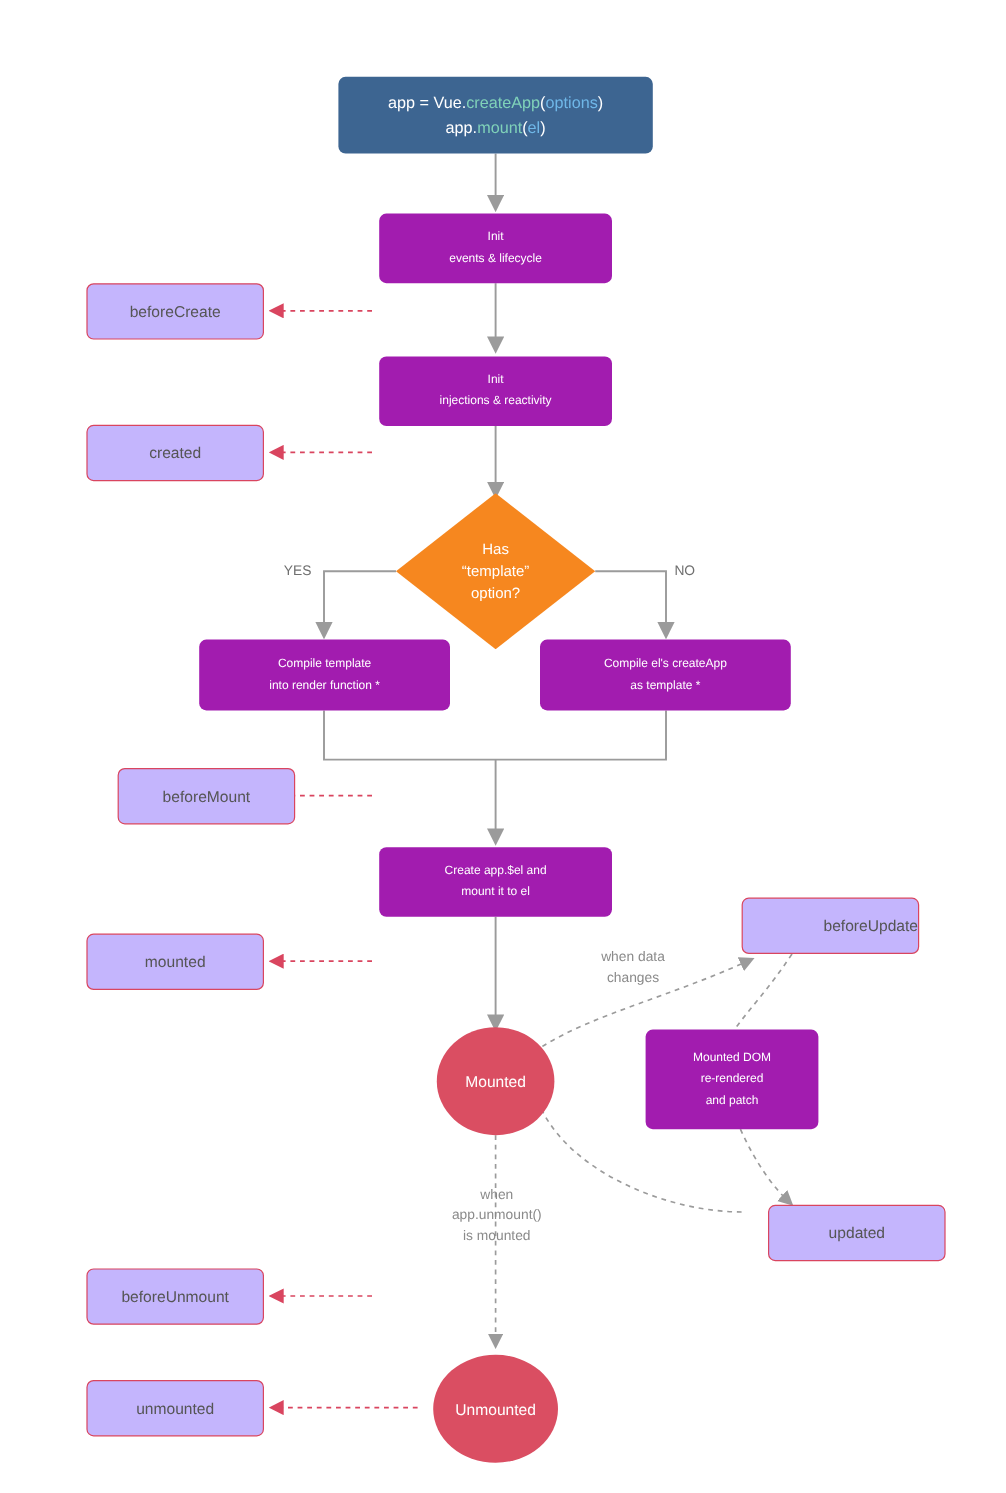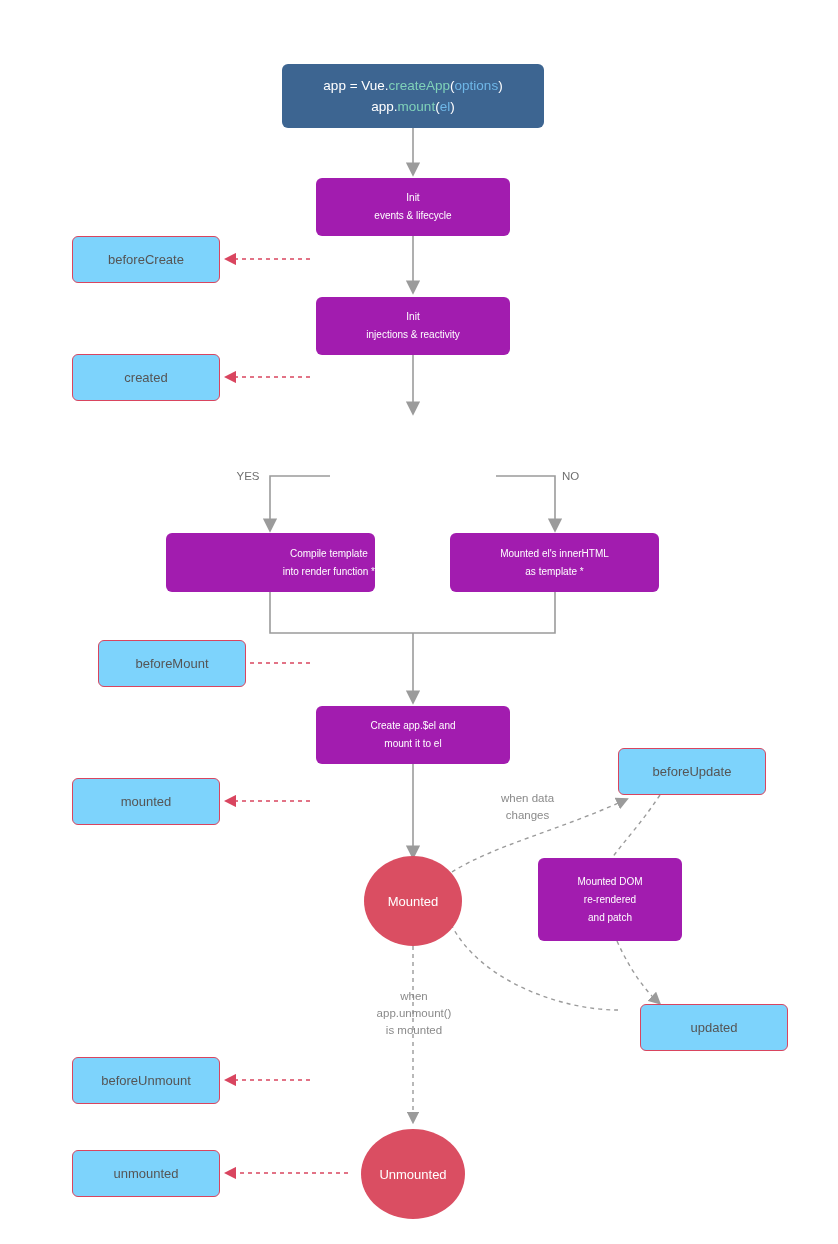--- a/index.html
+++ b/index.html
@@ -25,21 +25,21 @@
   .diamond-wrap{position:absolute;}
   .diamond-shape{position:absolute;left:0;top:0;width:100%;height:100%;}
   .diamond-label{
     position:absolute;left:0;top:0;width:100%;height:100%;
     display:flex;align-items:center;justify-content:center;text-align:center;
     color:#ffffff;font-size:12.5px;line-height:18px;
   }
 
   
   .hook-box{
-    background:#7dd3fc;border:1.5px solid #d9455f;border-radius:6px;
+    background:#c4b5fd;border:1.5px solid #d9455f;border-radius:6px;
     color:#555555;font-size:13px;
   }
 
   
   .circle{
     border-radius:50%;background:#da4e62;color:#ffffff;
     font-size:13px;
   }
 
   
@@ -109,34 +109,46 @@
     </div>
   </div>
 
   <div class="node green-box" style="left:316px;top:297px;width:194px;height:58px;">
     <div>
       <div>Init</div>
       <div>injections &amp; reactivity</div>
     </div>
   </div>
 
+  <div class="diamond-wrap" style="left:330px;top:411px;width:166px;height:130px;">
+    <svg class="diamond-shape" viewBox="0 0 166 130" preserveAspectRatio="none">
+      <polygon points="83,0 166,65 83,130 0,65" fill="#f6871f"></polygon>
+    </svg>
+    <div class="diamond-label">
+      <div>
+        <div>Has</div>
+        <div>“template”</div>
+        <div>option?</div>
+      </div>
+    </div>
+  </div>
 
   <div class="edge-label yesno" style="left:228px;top:468px;width:40px;">YES</div>
   <div class="edge-label yesno" style="left:562px;top:468px;width:40px;text-align:left;">NO</div>
 
-  <div class="node green-box" style="left:166px;top:533px;width:209px;height:59px;justify-content:flex-end;">
+  <div class="node green-box" style="left:166px;top:533px;width:209px;height:59px;">
     <div>
       <div>Compile template</div>
       <div>into render function *</div>
     </div>
   </div>
 
   <div class="node green-box" style="left:450px;top:533px;width:209px;height:59px;">
     <div>
-      <div>Mounted el's innerHTML</div>
+      <div>Compile el's createApp</div>
       <div>as template *</div>
     </div>
   </div>
 
   <div class="node green-box" style="left:316px;top:706px;width:194px;height:58px;">
     <div>
       <div>Create app.$el and</div>
       <div>mount it to el</div>
     </div>
   </div>
@@ -168,21 +180,21 @@
   <div class="node hook-box" style="left:72px;top:778px;width:148px;height:47px;">
     <span>mounted</span>
   </div>
   <div class="node hook-box" style="left:72px;top:1057px;width:148px;height:47px;">
     <span>beforeUnmount</span>
   </div>
   <div class="node hook-box" style="left:72px;top:1150px;width:148px;height:47px;">
     <span>unmounted</span>
   </div>
 
-  <div class="node hook-box" style="left:618px;top:748px;width:148px;height:47px;">
+  <div class="node hook-box" style="left:618px;top:748px;width:148px;height:47px;justify-content:flex-end;">
     <span>beforeUpdate</span>
   </div>
   <div class="node hook-box" style="left:640px;top:1004px;width:148px;height:47px;">
     <span>updated</span>
   </div>
 
   <div class="edge-label" style="left:470px;top:790px;width:115px;">
     <div>when data</div>
     <div>changes</div>
   </div>

